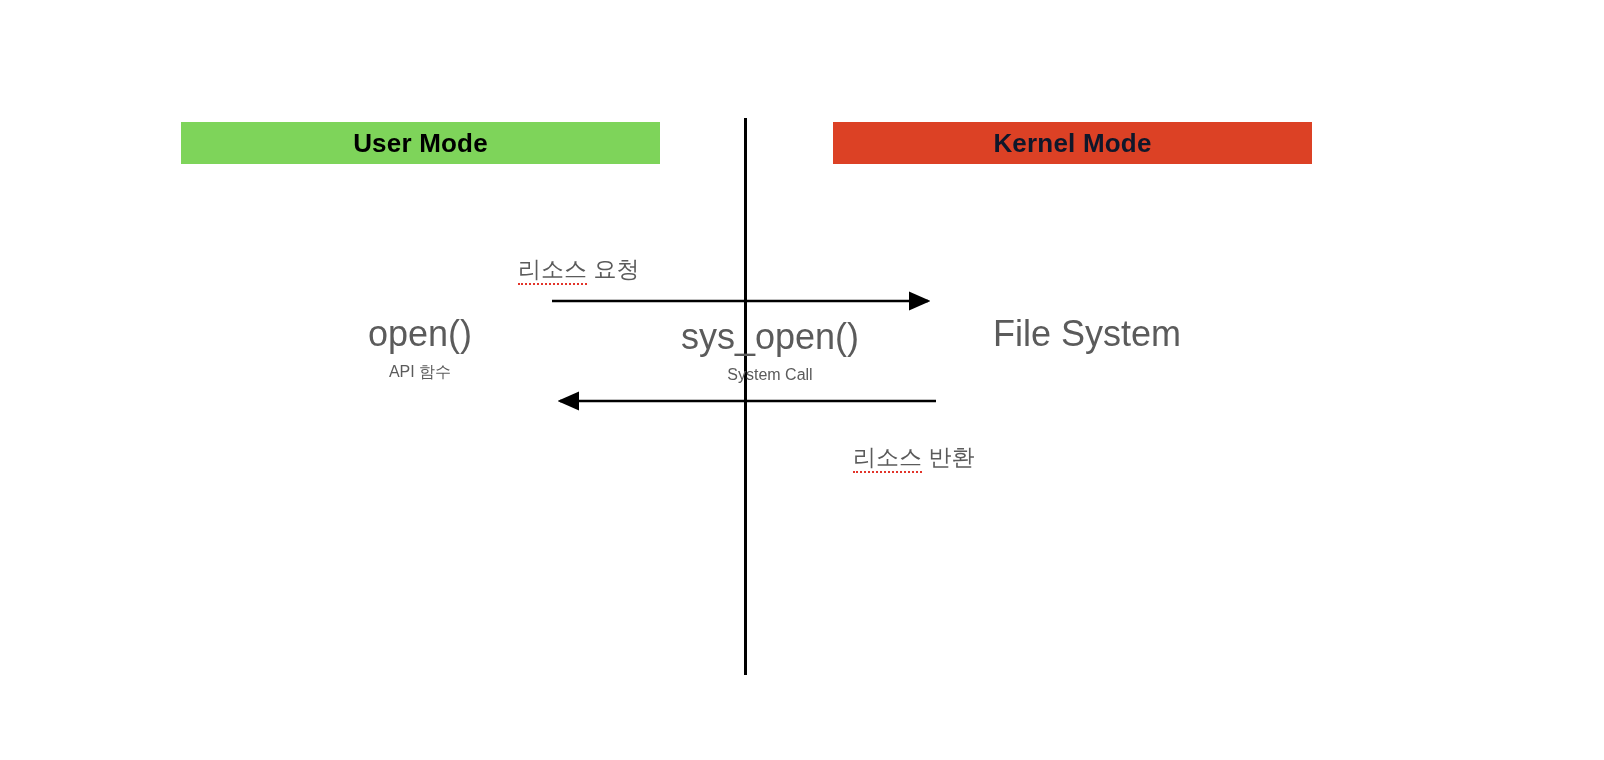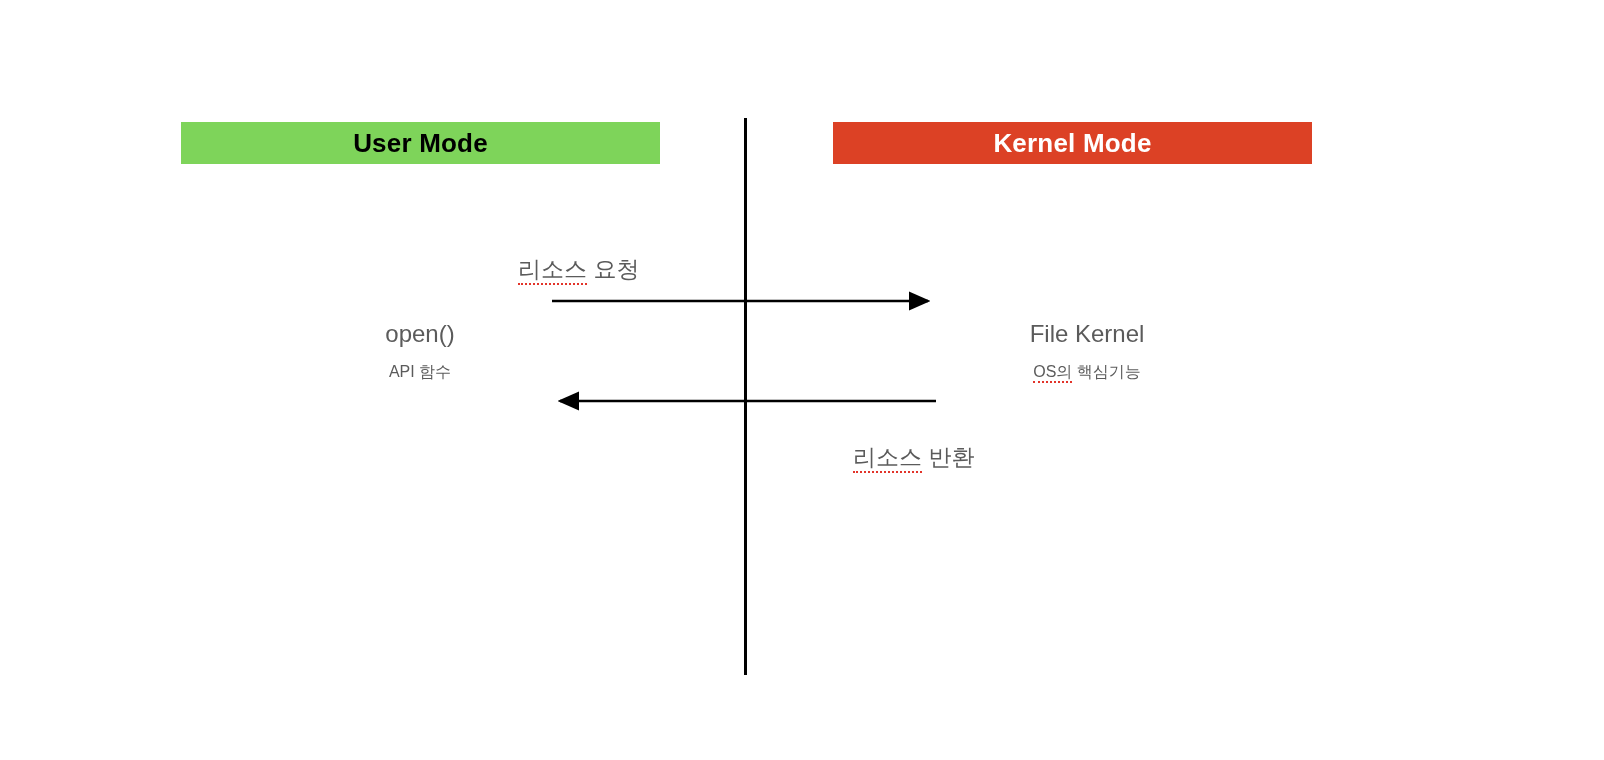--- a/index.html
+++ b/index.html
@@ -36,21 +36,21 @@
     height: 42px;
     background: #7ed45a;
     color: #000000;
   }
   #banner-kernel {
     left: 833px;
     top: 122px;
     width: 479px;
     height: 42px;
     background: #dc4125;
-    color: #ffffff;
+    color: #0f172a;
   }
 
   
   #divider {
     position: absolute;
     left: 744px;
     top: 118px;
     width: 3px;
     height: 557px;
     background: #000000;
@@ -75,21 +75,21 @@
   }
 
   
   .node {
     position: absolute;
     text-align: center;
     color: #5b5b5b;
     white-space: nowrap;
   }
   .node .title {
-    font-size: 24px;
+    font-size: 36px;
     line-height: 44px;
     color: #5b5b5b;
   }
   .node .sub {
     font-size: 16px;
     line-height: 32px;
     color: #5b5b5b;
   }
   #node-open {
     left: 280px;
@@ -170,20 +170,22 @@
 
   <div class="caption" id="caption-return">
     <span class="misspell">리소스</span><span> 반환</span>
   </div>
 
   <div class="node" id="node-open">
     <div class="title">open()</div>
     <div class="sub">API 함수</div>
   </div>
 
+  <div class="node" id="node-syscall">
+    <div class="title">sys_open()</div>
+    <div class="sub">System Call</div>
+  </div>
 
   <div class="node" id="node-fs">
-    <div class="title">File Kernel</div>
-    <div class="sub"><span class="misspell">OS의</span><span> 핵심기능</span>
-    </div>
+    <div class="title">File System</div>
   </div>
 
 </div>
 
 </body></html>

